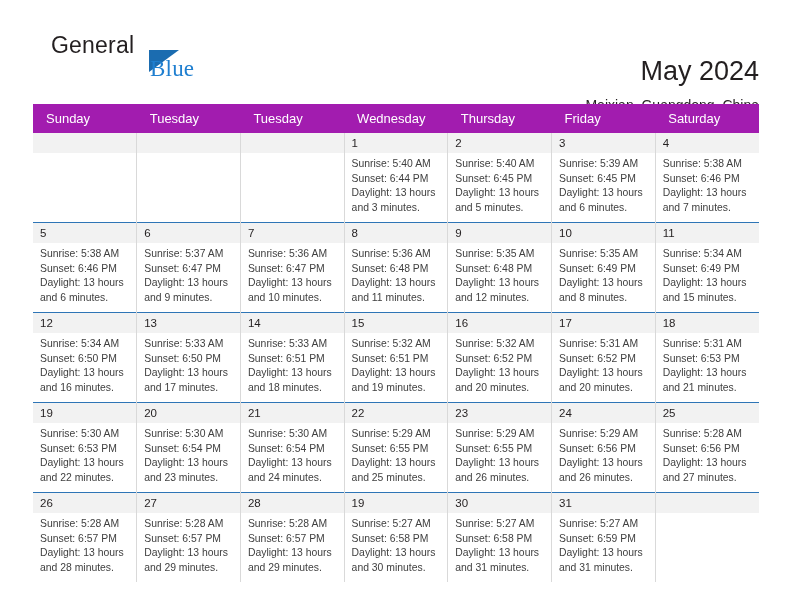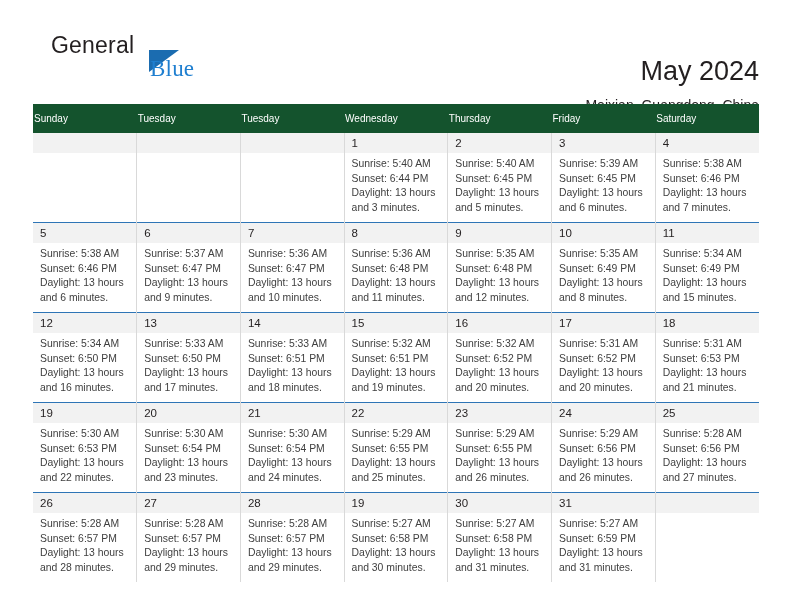--- a/index.html
+++ b/index.html
@@ -90,26 +90,26 @@
   
   .calendar {
     position: absolute;
     left: 33px;
     top: 104px;
     width: 726px;
     border-collapse: collapse;
     table-layout: fixed;
   }
   .calendar th {
-    background: #14532d;
+    background: #a21caf;
     color: #ffffff;
-    font-size: 10px;
+    font-size: 13px;
     font-weight: normal;
     text-align: left;
-    padding: 5px 0 5px 1px;
+    padding: 5px 0 5px 13px;
     height: 19px;
     border: none;
   }
   .calendar td {
     vertical-align: top;
     padding: 0;
     width: 103.7px;
     height: 89px;
     border-top: 1px solid #2e75b6;
     border-right: 1px solid #d9d9d9;

